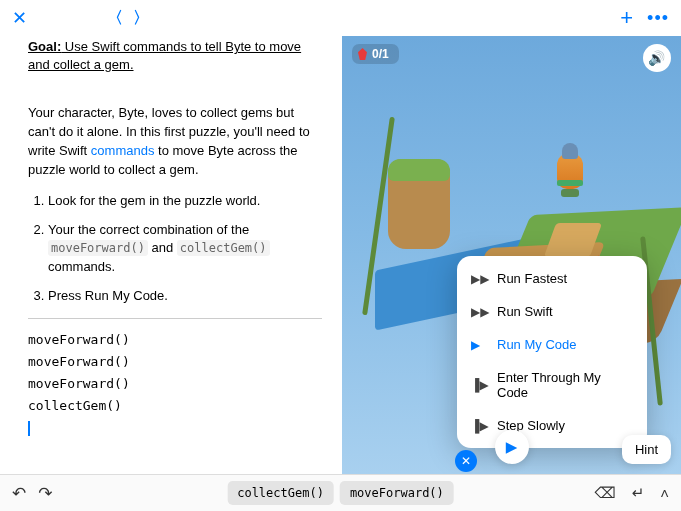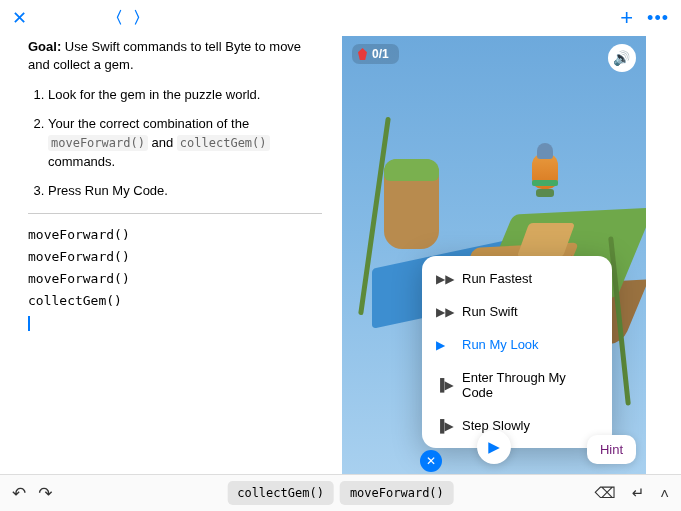--- a/index.html
+++ b/index.html
@@ -10,23 +10,23 @@
 .topbar .nav { display: flex; align-items: center; gap: 10px; margin-left: 80px; }
 .topbar .chev { color: #007aff; font-size: 16px; font-weight: 600; }
 .topbar .title { font-weight: 600; font-size: 14px; display: flex; align-items: center; gap: 4px; }
 .topbar .title .arrow { font-size: 10px; color: #555; }
 .topbar .spacer { flex: 1; }
 .topbar .plus { color: #007aff; font-size: 22px; font-weight: 300; margin-right: 14px; }
 .topbar .more { color: #007aff; font-size: 18px; letter-spacing: 1px; }
 
 .main { display: flex; height: 438px; }
 .left { width: 342px; padding: 2px 20px 10px 28px; overflow: hidden; }
-.right { width: 304px; position: relative; background: linear-gradient(#78b4e8 0%, #78b4e8 40%, #9cc8ec 100%); }
+.right { width: 339px; position: relative; background: linear-gradient(#78b4e8 0%, #78b4e8 40%, #9cc8ec 100%); }
 
-.goal { margin-bottom: 12px; line-height: 1.4; }
+.goal { margin-bottom: 30px; line-height: 1.4; text-decoration: underline; }
 .goal b { font-weight: 700; }
 .desc { line-height: 1.45; margin-bottom: 12px; }
 .desc .link { color: #007aff; }
 ol { list-style: decimal; padding-left: 20px; margin-bottom: 12px; }
 ol li { margin-bottom: 10px; line-height: 1.45; }
 code { font-family: "SF Mono", Menlo, monospace; background: #f3f3f3; padding: 1px 3px; border-radius: 3px; font-size: 12px; color: #666; }
 .hr { border: none; border-top: 1px solid #ccc; margin: 0 0 10px 0; }
 .code-area { font-family: "SF Mono", Menlo, monospace; font-size: 13px; line-height: 1.7; }
 .code-line { color: #000; }
 .cursor { display: inline-block; width: 2px; height: 15px; background: #007aff; vertical-align: middle; }
@@ -59,21 +59,21 @@
 .sound { position: absolute; top: 8px; right: 10px; width: 28px; height: 28px; background: #fff; border-radius: 50%; color: #007aff; display: flex; align-items: center; justify-content: center; font-size: 14px; }
 
 .runmenu { position: absolute; right: 34px; bottom: 26px; width: 190px; background: #fff; border-radius: 14px; box-shadow: 0 6px 30px rgba(0,0,0,0.25); padding: 6px 0; }
 .runmenu .item { display: flex; align-items: center; gap: 10px; padding: 9px 14px; font-size: 13px; cursor: pointer; }
 .runmenu .item .ic { width: 16px; color: #444; font-size: 12px; }
 .runmenu .item.active { color: #007aff; }
 .runmenu .item.active .ic { color: #007aff; }
 .runmenu .closebtn { position: absolute; left: -2px; bottom: -24px; width: 22px; height: 22px; background: #007aff; color: #fff; border-radius: 50%; display: flex; align-items: center; justify-content: center; font-size: 12px; }
 
 .playbtn { position: absolute; left: 50%; bottom: 10px; transform: translateX(-50%); width: 34px; height: 34px; background: #fff; border-radius: 50%; color: #007aff; display: flex; align-items: center; justify-content: center; font-size: 15px; box-shadow: 0 2px 8px rgba(0,0,0,0.15); }
-.hintbtn { position: absolute; right: 10px; bottom: 10px; background: #fff; border-radius: 10px; padding: 7px 13px; color: #701a75; font-size: 13px; box-shadow: 0 2px 8px rgba(0,0,0,0.15); }
+.hintbtn { position: absolute; right: 10px; bottom: 10px; background: #fff; border-radius: 10px; padding: 7px 13px; color: #000000; font-size: 13px; box-shadow: 0 2px 8px rgba(0,0,0,0.15); }
 
 .bottombar { position: absolute; bottom: 0; left: 0; right: 0; height: 37px; background: #fafafa; border-top: 1px solid #ddd; display: flex; align-items: center; padding: 0 12px; gap: 12px; }
 .bottombar .undo, .bottombar .redo { color: #333; font-size: 17px; }
 .bottombar .suggs { position: absolute; left: 50%; transform: translateX(-50%); display: flex; gap: 6px; }
 .sugg { background: #e4e4e4; border-radius: 5px; padding: 5px 10px; font-family: "SF Mono", Menlo, monospace; font-size: 12px; }
 .bottombar .rightctrls { margin-left: auto; display: flex; gap: 16px; align-items: center; color: #333; font-size: 15px; }
 </style>
 </head>
 <body>
 
@@ -85,20 +85,23 @@
   </div>
   <span class="spacer"></span>
   <span class="plus">+</span>
   <span class="more">•••</span>
 </div>
 
 <div class="main">
   <div class="left">
     <p class="goal">
       <b>Goal:</b><span> Use Swift commands to tell Byte to move and collect a gem.</span>
+    </p>
+    <p class="desc">
+      <span>Your character, Byte, loves to collect gems but can't do it alone. In this first puzzle, you'll need to write Swift </span><span class="link">commands</span><span> to move Byte across the puzzle world to collect a gem.</span>
     </p>
     <ol>
       <li>Look for the gem in the puzzle world.</li>
       <li>
         <span>Your the correct combination of the </span><code>moveForward()</code><span> and </span><code>collectGem()</code><span> commands.</span>
       </li>
       <li>Press Run My Code.</li>
     </ol>
     <hr class="hr">
     <div class="code-area">
@@ -145,21 +148,21 @@
       <div class="item">
           <span class="ic">▶▶</span>
           <span>Run Fastest</span>
         </div>
       <div class="item">
           <span class="ic">▶▶</span>
           <span>Run Swift</span>
         </div>
       <div class="item active">
           <span class="ic">▶</span>
-          <span>Run My Look</span>
+          <span>Run My Code</span>
         </div>
       <div class="item">
           <span class="ic">▐▶</span>
           <span>Enter Through My Code</span>
         </div>
       <div class="item">
           <span class="ic">▐▶</span>
           <span>Step Slowly</span>
         </div>
       <div class="closebtn">

